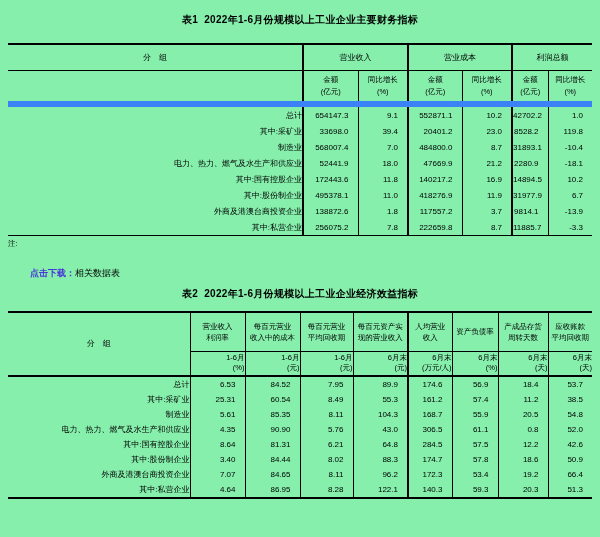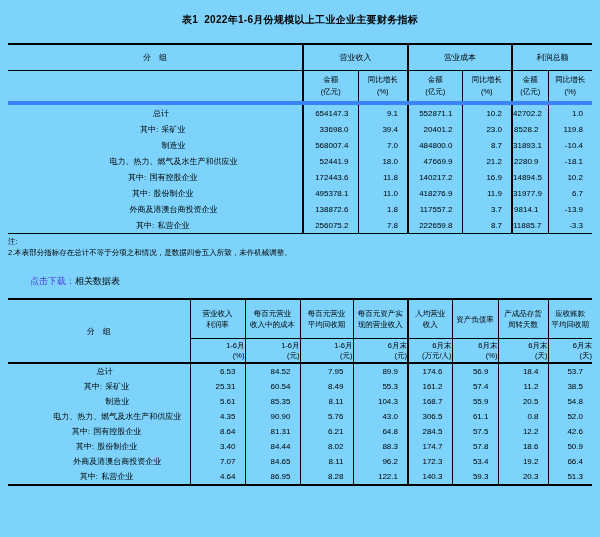--- a/index.html
+++ b/index.html
@@ -1,44 +1,44 @@
 <!DOCTYPE html>
 <html><head>
 <meta charset="utf-8">
 <style>
   html,body{margin:0;padding:0;background:#fff;}
   body{font-family:"Liberation Sans","DejaVu Sans",sans-serif;color:#000;}
-  .page{width:600px;height:537px;background:#7dd3fc;overflow:hidden;}
+  .page{width:600px;height:537px;background:#86efac;overflow:hidden;}
   .t-title{font-size:10px;font-weight:bold;text-align:center;padding-top:13px;white-space:pre;letter-spacing:.3px;}
   .t-title2{font-size:10px;font-weight:bold;text-align:center;margin-top:7px;white-space:pre;letter-spacing:.3px;}
   table{border-collapse:collapse;table-layout:fixed;width:584px;margin:0 auto;}
   .tbl{border-top:2px solid #000;}
   .t1{margin-top:16px;border-bottom:1px solid #000;}
   .t2{margin-top:10px;border-bottom:2px solid #000;}
   td{font-size:8px;padding:0;vertical-align:middle;}
   .bl1{border-left:1px solid #000;}
   .bl2{border-left:2px solid #000;}
   .t1 thead .row1 td{border-bottom:1px solid #000;height:25px;text-align:center;font-size:8px;}
-  .t1 thead .row2 td{border-bottom:4px solid #3b82f6;height:30px;text-align:center;font-size:7.5px;}
+  .t1 thead .row2 td{border-bottom:6px solid #3b82f6;height:30px;text-align:center;font-size:7.5px;}
   .t1 thead .row2 td div{line-height:12px;}
   .t2 thead .nrow td{height:38px;text-align:center;font-size:7.5px;border-bottom:1px solid #000;}
   .t2 thead .nrow td div{line-height:11px;}
   .t2 thead .prow td{height:23px;text-align:right;font-size:7.5px;border-bottom:2px solid #000;}
   .t2 thead .prow td div{line-height:10px;}
   .t2 thead td.grp2{vertical-align:middle;text-align:center;font-size:8px;border-bottom:2px solid #000;}
   .hl:empty{display:none;}
   tbody td.num{text-align:right;padding-right:9px;}
-  tbody td.lbl{text-align:center;padding-left:12px;white-space:nowrap;overflow:hidden;}
+  tbody td.lbl{text-align:right;padding-left:12px;white-space:nowrap;overflow:hidden;}
   .t1 tbody td{height:16px;}
   .t2 tbody td{height:15px;}
   .pfx{display:inline-block;}
   .pfx.w{min-width:25px;}
   .notes{margin:3px 0 0 8px;font-size:7.5px;line-height:10.5px;}
   .dl-line{margin:17px 0 0 30px;font-size:9px;}
-  .dl-link{font-weight:normal;cursor:pointer;}
+  .dl-link{font-weight:bold;cursor:pointer;}
   .dl-rest{color:#000;}
 </style>
 </head>
 <body>
 
 <div class="page">
 
   <div class="t-title">表1  2022年1-6月份规模以上工业企业主要财务指标</div>
 
   <table class="tbl t1">
@@ -157,27 +157,27 @@
           <td class="num bl2">222659.8</td>
           <td class="num bl1">8.7</td>
           <td class="num bl2">11885.7</td>
           <td class="num bl1">-3.3</td>
         </tr>
       </tbody>
   </table>
 
   <div class="notes">
     <div>注:</div>
-    <div>2.本表部分指标存在总计不等于分项之和情况，是数据四舍五入所致，未作机械调整。</div>
   </div>
 
   <div class="dl-line">
     <span class="dl-link" id="dl-link" style="color: rgb(74, 54, 217);">点击下载：</span><span class="dl-rest">相关数据表</span>
   </div>
 
+  <div class="t-title2">表2  2022年1-6月份规模以上工业企业经济效益指标</div>
 
   <table class="tbl t2">
     <colgroup>
       <col style="width:182px">
         <col style="width:55px">
         <col style="width:55px">
         <col style="width:53px">
       <col style="width:55px">
         <col style="width:44px">
         <col style="width:46px">

